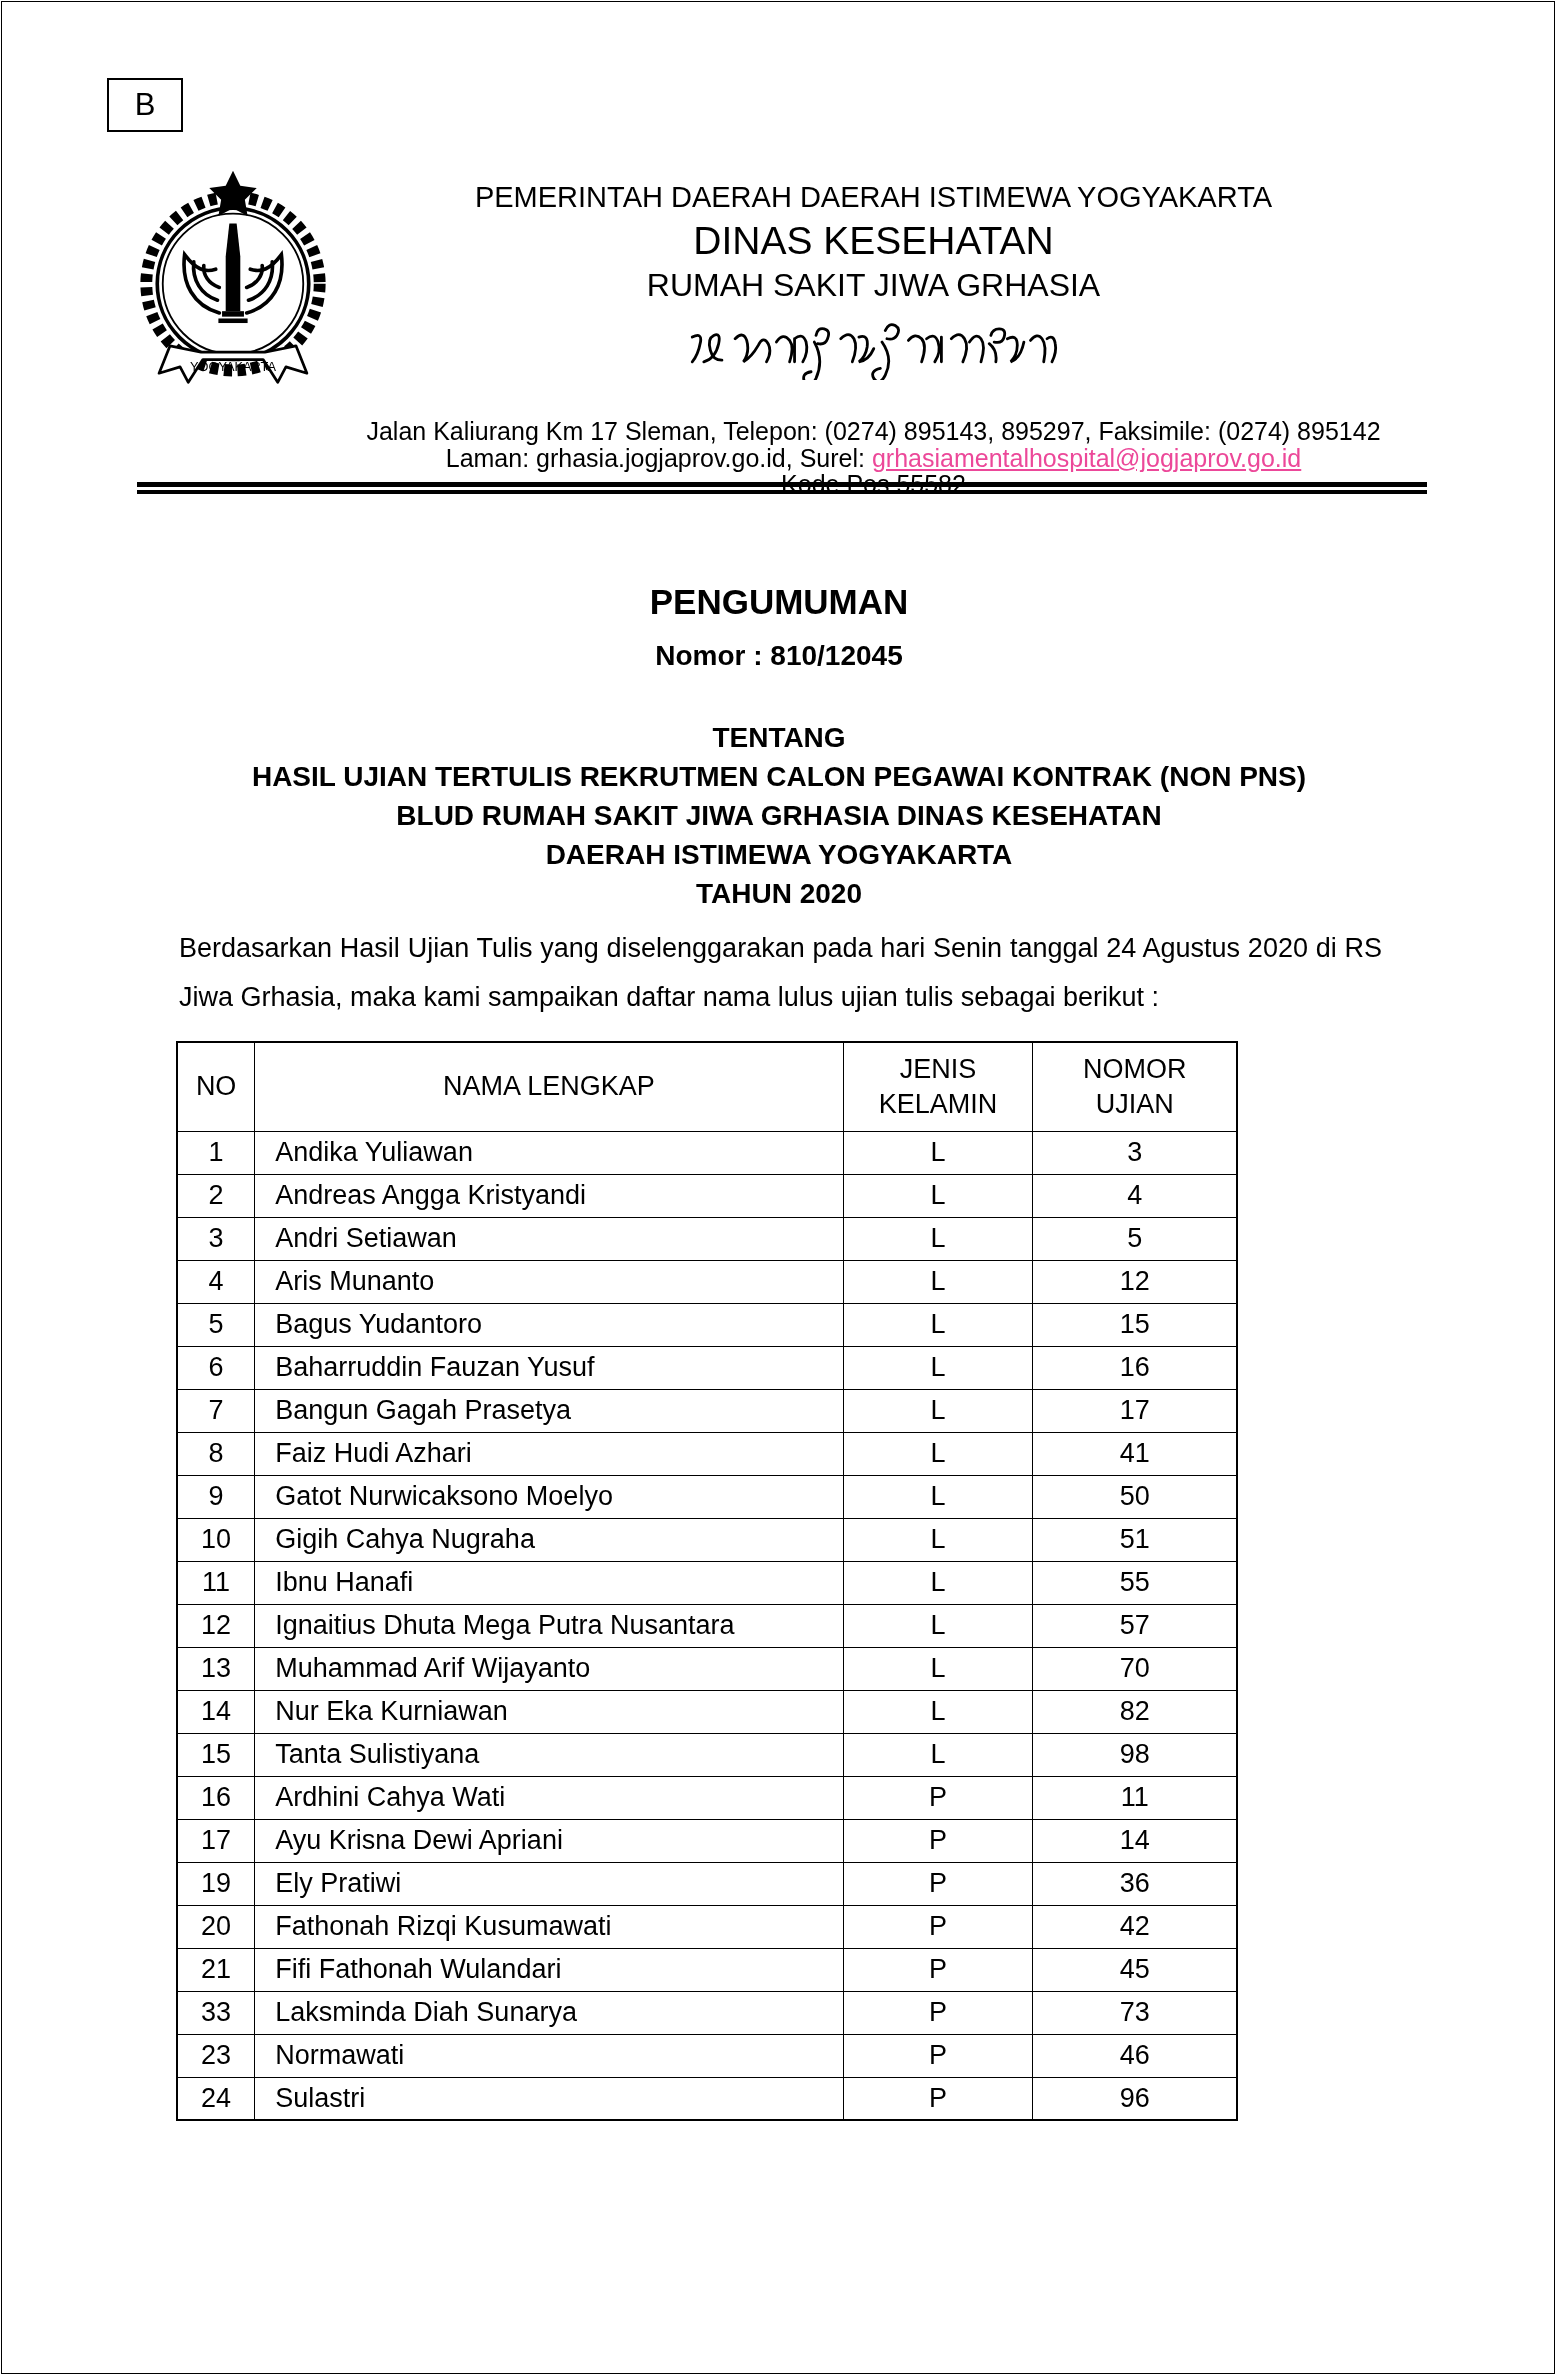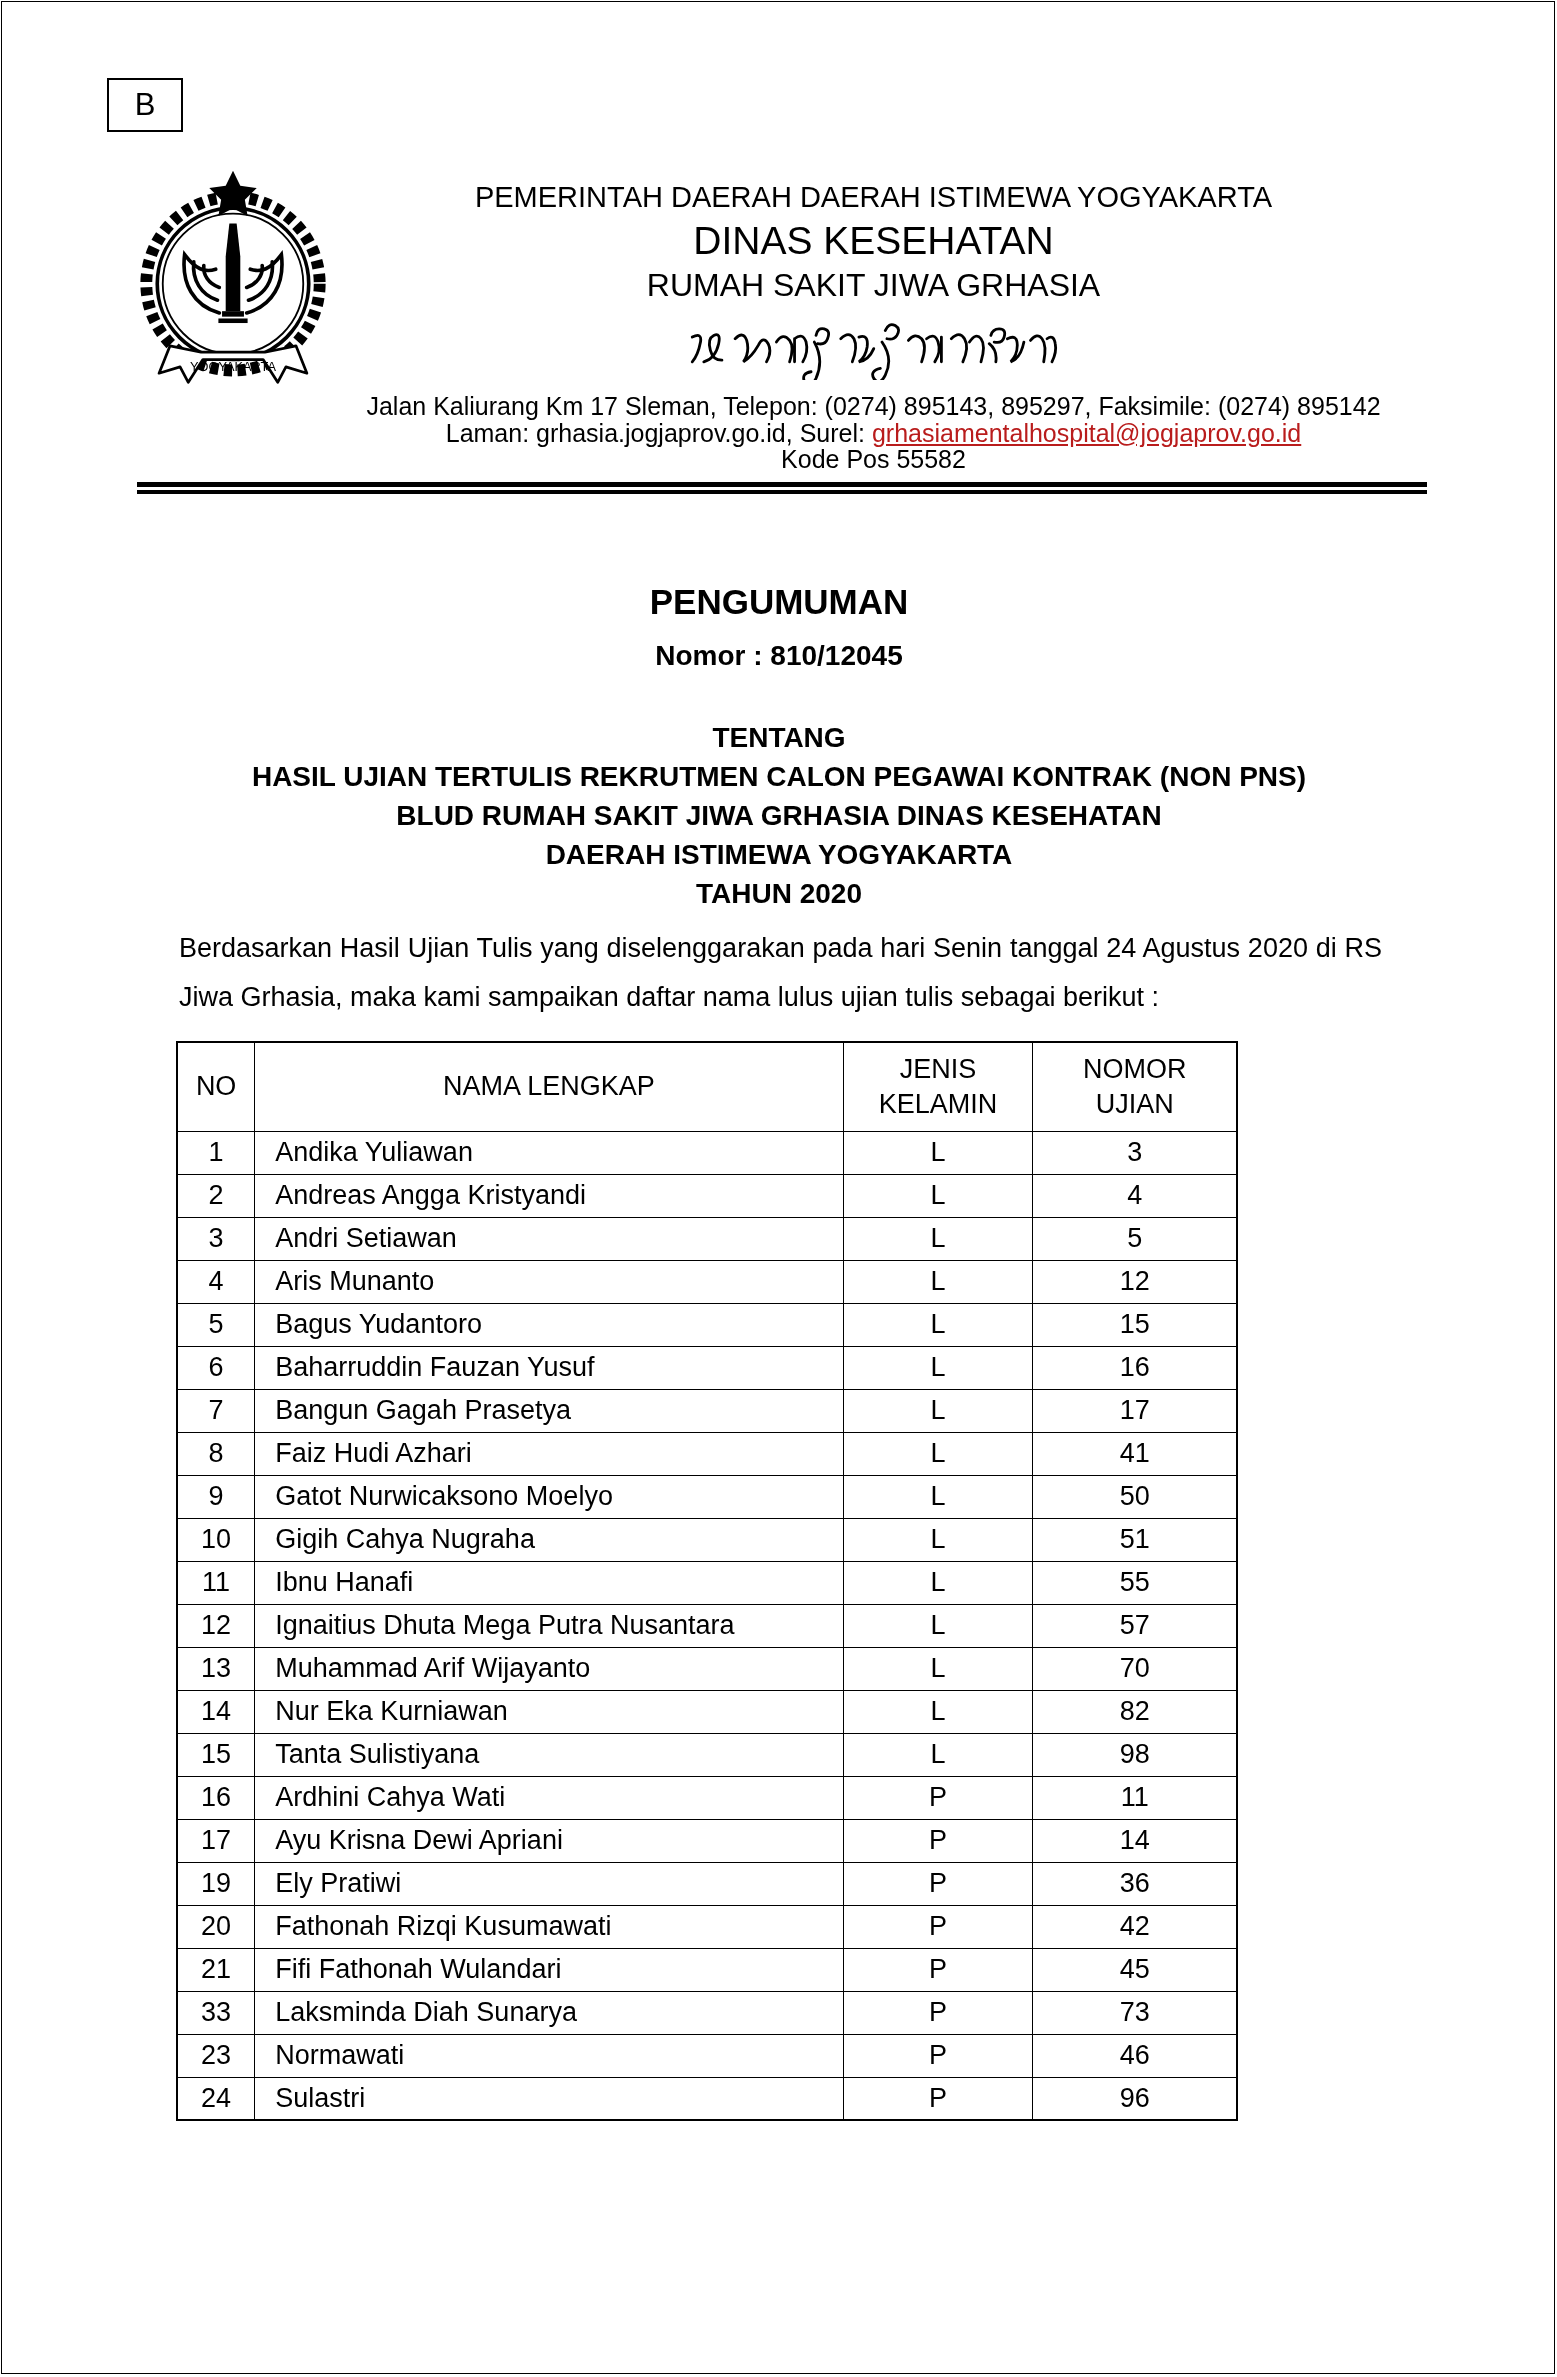--- a/index.html
+++ b/index.html
@@ -29,21 +29,21 @@
     position:absolute; left:128px; top:167px; width:210px; height:219px;
   }
   .hdr-text {
     position:absolute; left:311px; top:179px; width:1125px;
     text-align:center;
   }
   .hdr-line1 { font-size:29px; line-height:37px; }
   .hdr-line2 { font-size:39px; line-height:49px; }
   .hdr-line3 { font-size:32px; line-height:40px; }
   .javanese { display:block; margin:9px auto 0 auto; height:66px; }
-  .addr { margin-top:13px; font-size:25px; line-height:26.5px; }
+  .addr { margin-top:38px; font-size:25px; line-height:26.5px; }
   .addr a { text-decoration:underline; }
   .separator { position:absolute; left:137px; top:482px; width:1290px; }
   .separator .bar1 { height:4.6px; background:#000; }
   .separator .bar2 { height:3.7px; background:#000; margin-top:3.7px; }
   
   .title-block {
     position:absolute; left:178px; top:532px; width:1202px;
     text-align:center; font-weight:bold;margin-top:48px;
   }
   .t-heading { font-size:35px; line-height:44px; }
@@ -121,21 +121,21 @@
         <path d="M190 30 q10 -10 16 0 q5 10 -2 28 M212 28 q12 -4 10 12 q-2 12 -10 18 q12 -2 18 -16"></path>
         <path d="M244 20 q4 -10 12 -6 q7 4 2 12 q-4 6 -12 4 M240 34 q14 20 4 40 q-7 14 -14 4 q-5 -9 8 -12"></path>
         <path d="M272 32 q8 -10 16 -2 q7 8 0 28 M294 30 q10 -8 14 4 q4 12 -4 24 M312 28 v30"></path>
         <path d="M324 30 q10 -10 16 0 q6 10 -2 28 M346 34 q8 -12 14 -4 q6 8 0 28"></path>
         <path d="M372 26 q2 -8 10 -8 q9 0 6 10 q-2 8 -12 6 M370 36 q10 8 8 22 M392 30 q12 -6 12 8 q0 12 -8 20 q12 -4 16 -24"></path>
         <path d="M420 32 q8 -10 14 -2 q6 8 2 28 M440 30 q8 -6 10 6 q2 10 -4 22"></path>
       </g>
     </svg>
     <div class="addr">
       <div>Jalan Kaliurang Km 17 Sleman, Telepon: (0274) 895143, 895297, Faksimile: (0274) 895142</div>
-      <div><span>Laman: grhasia.jogjaprov.go.id, Surel: </span><a href="#" id="email-link" style="color: #b91c1c;">grhasiamentalhospital@jogjaprov.go.id</a></div>
+      <div><span>Laman: grhasia.jogjaprov.go.id, Surel: </span><a href="#" id="email-link" style="color: #ec4899;">grhasiamentalhospital@jogjaprov.go.id</a></div>
       <div>Kode Pos 55582</div>
     </div>
   </div>
 
   <div class="separator">
     <div class="bar1"></div>
     <div class="bar2"></div>
   </div>
 
   <div class="title-block">

